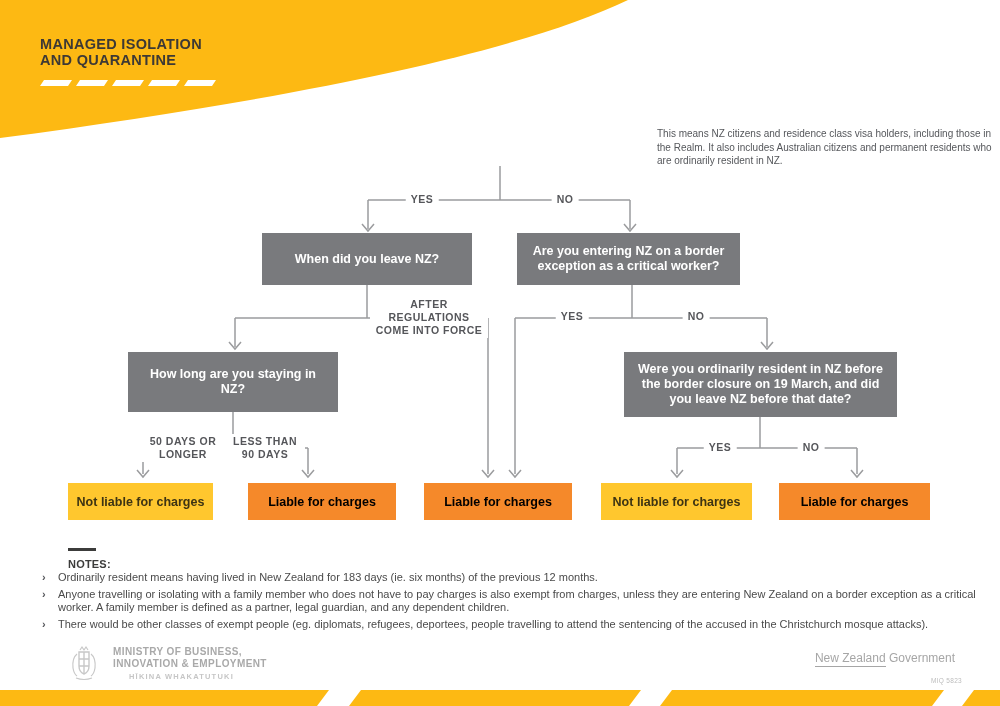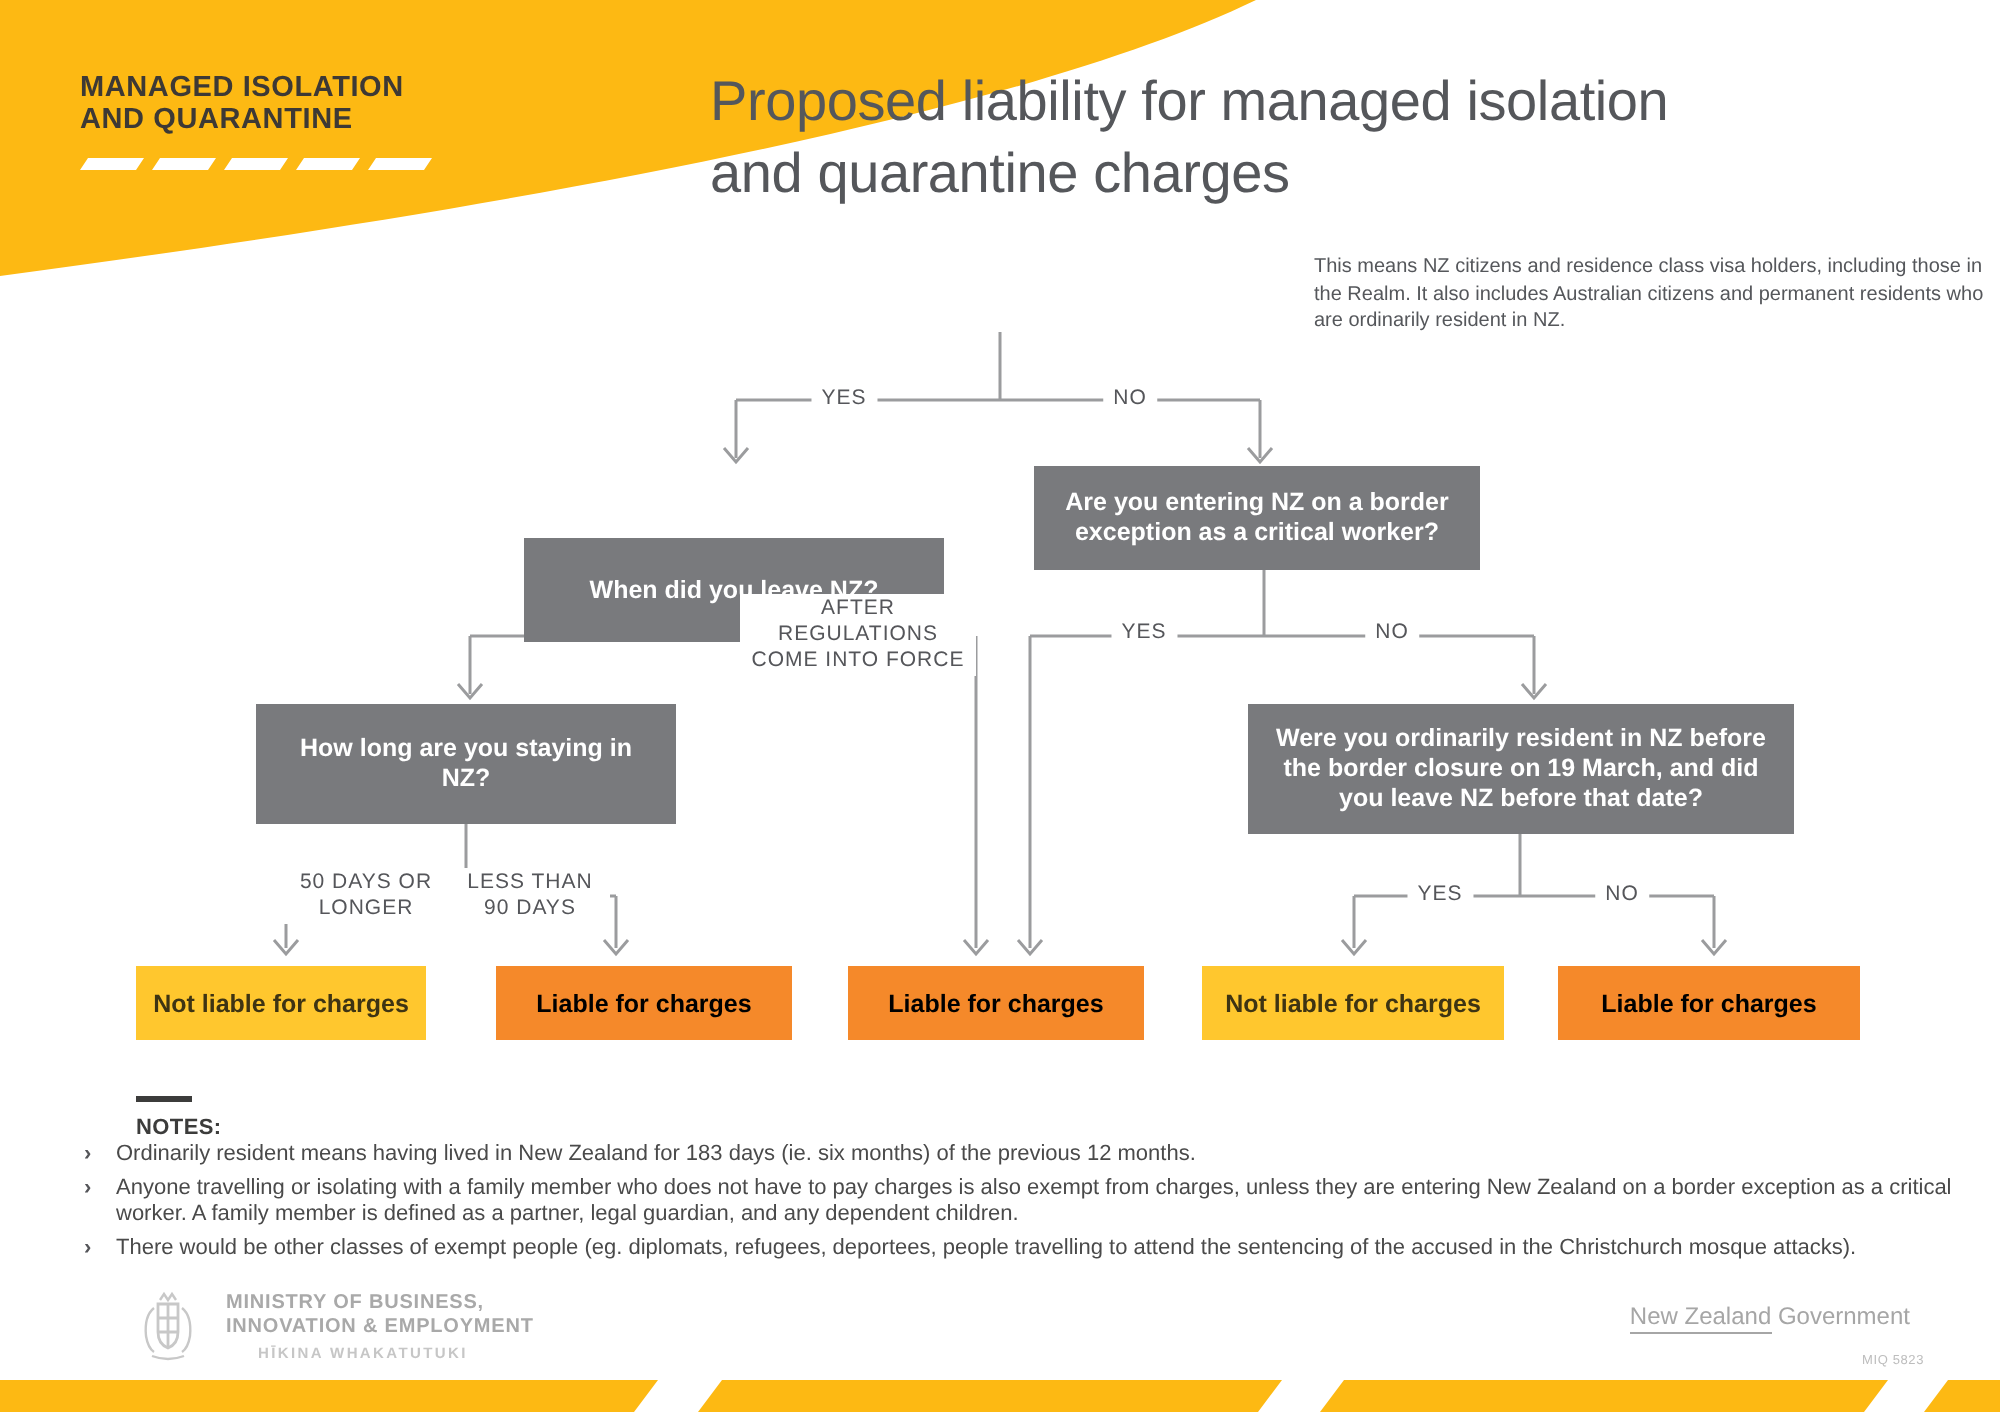--- a/index.html
+++ b/index.html
@@ -17,31 +17,31 @@
     font-size:28px;font-weight:400;color:#55575b;line-height:36px;letter-spacing:-.2px;
   }
   
   #connectors{position:absolute;left:0;top:0;width:1000px;height:706px;z-index:0;}
   .qbox{
     position:absolute;background:#797a7d;color:#ffffff;font-weight:700;
     display:flex;align-items:center;justify-content:center;text-align:center;
     font-size:12.5px;line-height:15px;z-index:1;padding:0 10px;box-sizing:border-box;
   }
   #q1{left:357px;top:129px;width:287px;height:37px;font-size:13px;}
-  #q2{left:262px;top:233px;width:210px;height:52px;margin-top:36px;}
+  #q2{left:262px;top:233px;width:210px;height:52px;}
   #q3{left:517px;top:233px;width:223px;height:52px;}
   #q4{left:128px;top:352px;width:210px;height:60px;}
   #q5{left:624px;top:352px;width:273px;height:65px;}
   .side-note{
     position:absolute;left:657px;top:127px;width:338px;z-index:1;
     font-size:10px;line-height:13.5px;color:#55575b;
   }
   .branch-label{
     position:absolute;transform:translateX(-50%);background:#ffffff;z-index:2;
-    font-size:10.5px;font-weight:400;color:#55565a;letter-spacing:.5px;
+    font-size:10.5px;font-weight:700;color:#55565a;letter-spacing:.5px;
     line-height:13px;text-align:center;padding:1px 5px;white-space:nowrap;
   }
   .branch-label.multi{white-space:normal;}
   .outcome{
     position:absolute;top:483px;height:37px;display:flex;align-items:center;justify-content:center;
     font-size:12.5px;font-weight:700;text-align:center;z-index:1;
   }
   .not-liable{background:#ffc72e;color:#3e3413;}
   .liable{background:#f5892a;color:#000000;}
   
@@ -72,24 +72,20 @@
   <div class="logo-block">
     <div class="logo-line">MANAGED ISOLATION</div>
     <div class="logo-line">AND QUARANTINE</div>
     <div class="dash-row">
       <svg width="180" height="8" viewBox="0 0 180 8">
         <path fill="#ffffff" d="M4,0 H32 L28,6 H0 Z M40,0 H68 L64,6 H36 Z M76,0 H104 L100,6 H72 Z M112,0 H140 L136,6 H108 Z M148,0 H176 L172,6 H144 Z"></path>
       </svg>
     </div>
   </div>
 
-  <div class="page-title">
-    <span>Proposed liability for managed isolation</span><br>
-    <span>and quarantine charges</span>
-  </div>
 
   <svg id="connectors" viewBox="0 0 1000 706">
     <path fill="none" stroke="#9B9C9E" stroke-width="1.5" d="
       M500,166 V200 M368,200 H630 M368,200 V229 M630,200 V229
       M367,285 V318 M235,318 H488 M235,318 V347 M488,318 V474
       M632,285 V318 M515,318 H767 M515,318 V474 M767,318 V347
       M233,412 V448 M143,448 H308 M143,448 V474 M308,448 V474
       M760,417 V448 M677,448 H857 M677,448 V474 M857,448 V474"></path>
     <path fill="none" stroke="#9B9C9E" stroke-width="1.5" d="
       M362,224 L368,231 L374,224

